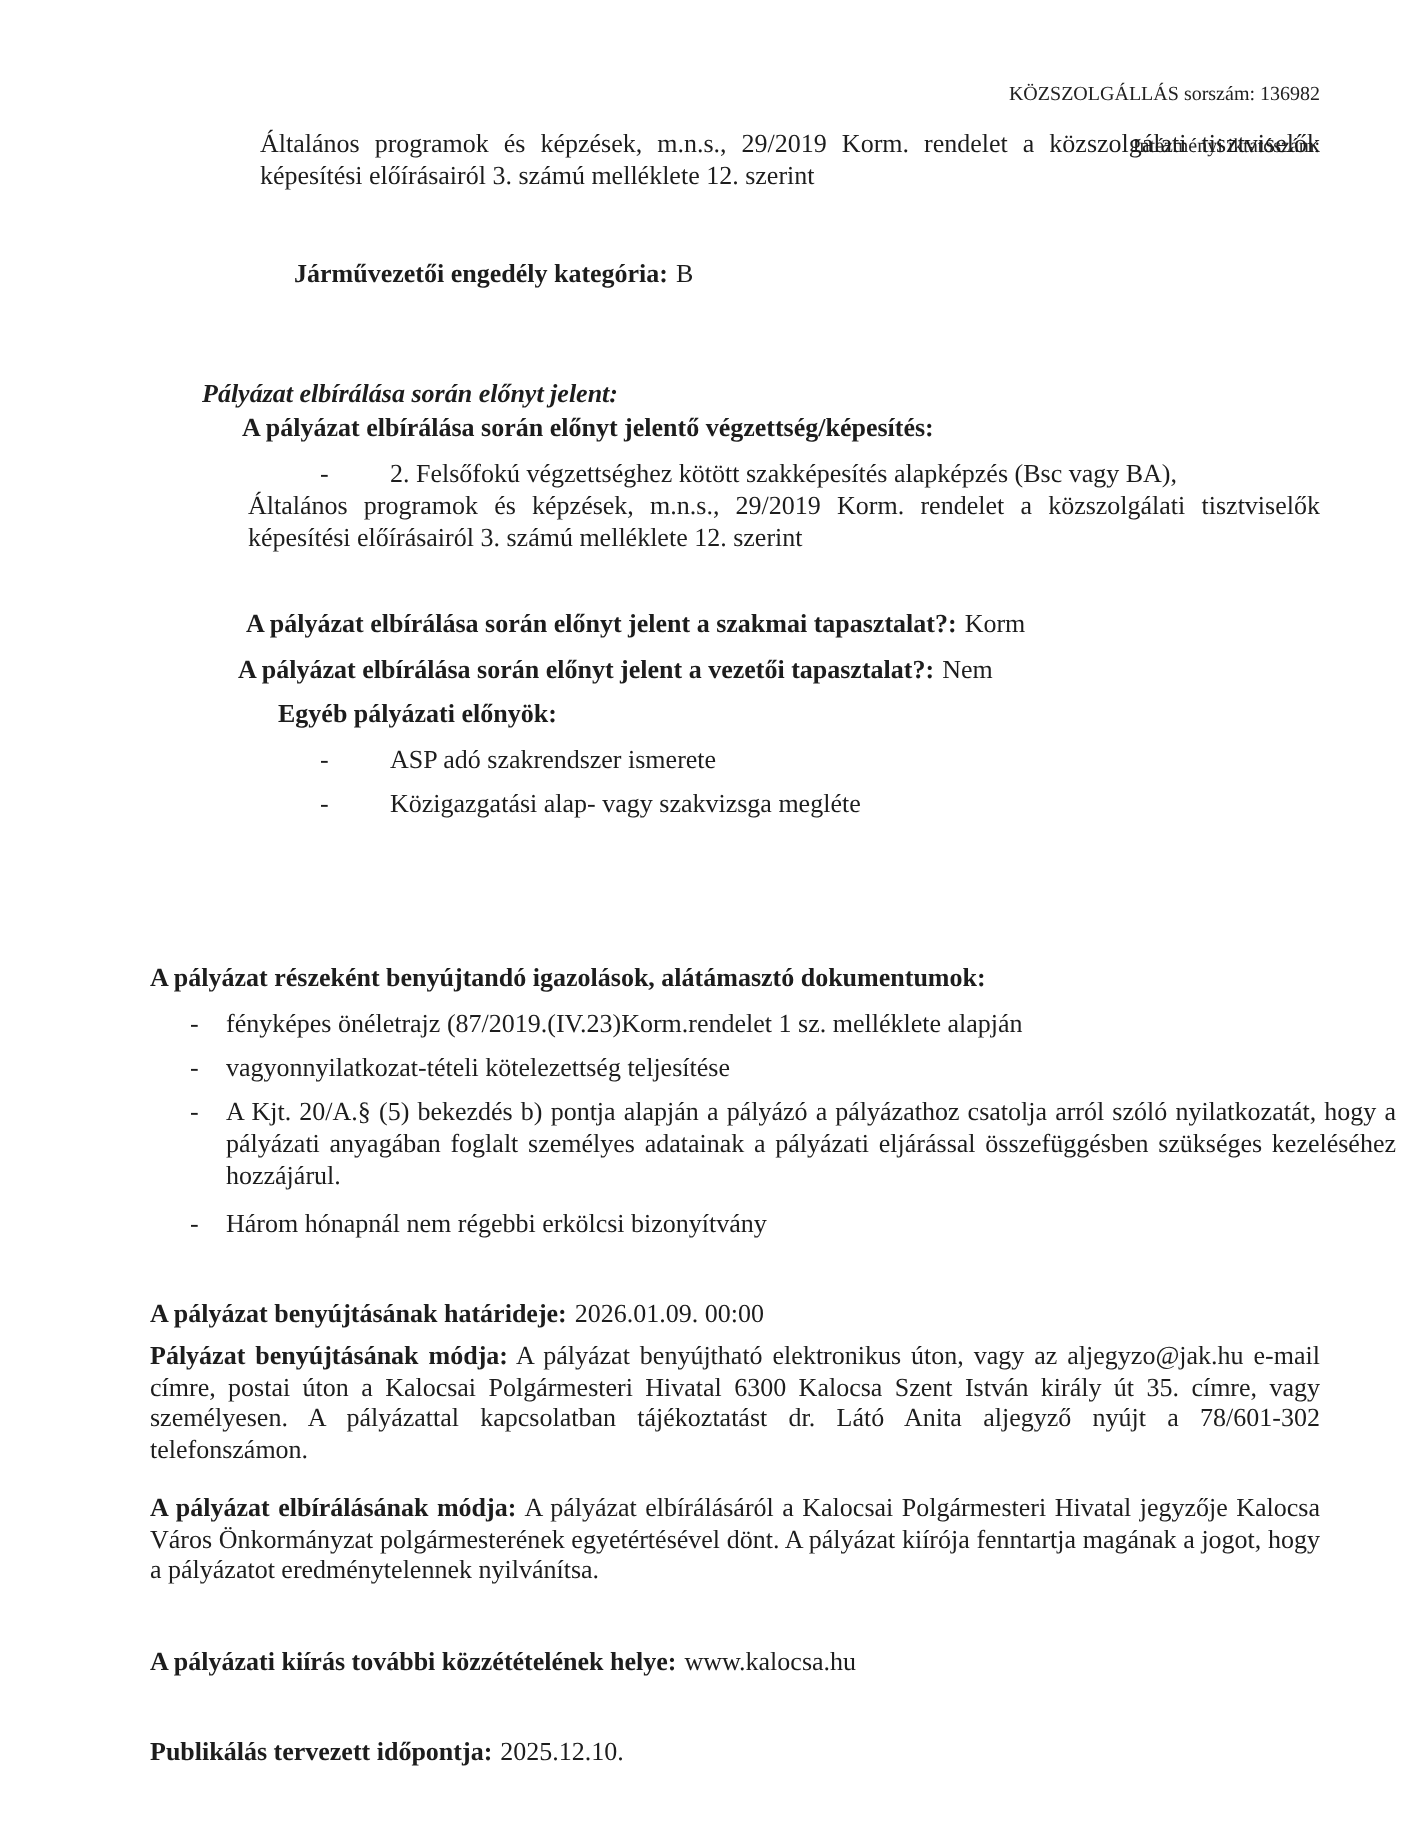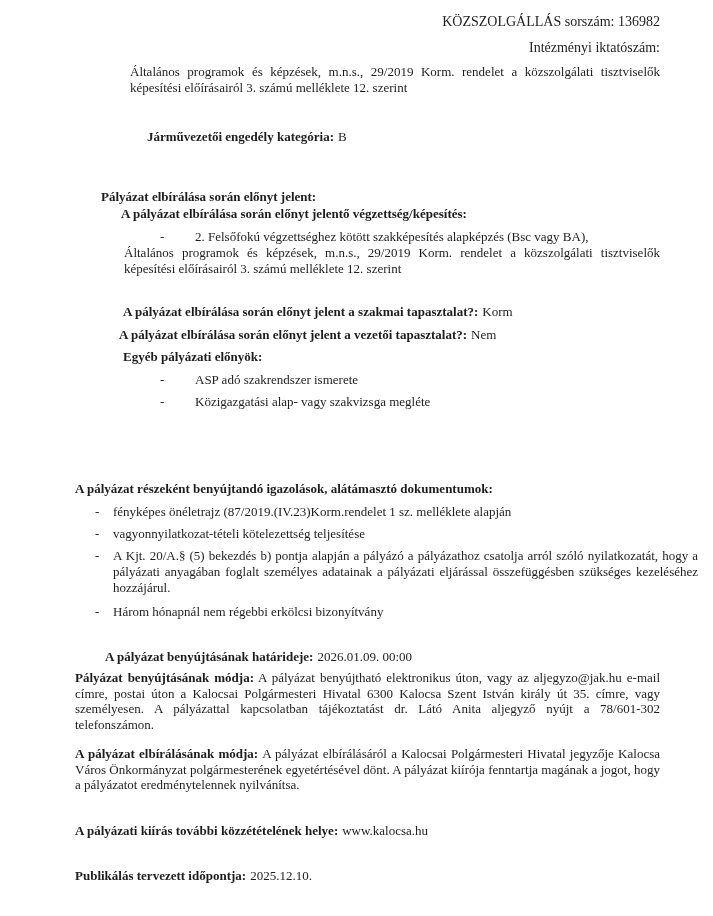--- a/index.html
+++ b/index.html
@@ -7,24 +7,24 @@
     position:relative;
     width:713px; height:916px;
     background:#ffffff;
     font-family:"Liberation Serif","DejaVu Serif",serif;
     font-size:13px;
     color:#1d1d1d;
     overflow:hidden;
     -webkit-font-smoothing:antialiased;
   }
   .abs { position:absolute; margin:0; }
-  .small { font-size:14px; color:#222; }
+  .small { font-size:10px; color:#222;margin-top:28px; }
   .just { text-align:justify; line-height:16px; }
   .b  { font-weight:bold; }
-  .bi { font-weight:bold; }
+  .bi { font-weight:bold; font-style:italic; }
   .val { margin-left:4px; }
   
   .hang { padding-left:71px; line-height:16px; }
   .hang .dash { position:absolute; left:36px; top:0; }
   
   .hang2 { padding-left:38px; line-height:16px; text-align:justify; }
   .hang2 .dash { position:absolute; left:20px; top:0; }
   .hangline { position:relative; padding-left:71px; line-height:16px; white-space:nowrap; }
   .hangline .dash { position:absolute; left:36px; top:0; }
   .det { left:75px; width:585px; text-align:justify; line-height:15.6px; }
@@ -47,37 +47,37 @@
 
   <div class="abs" style="top:229px; left:124px; width:536px;">
     <div class="hangline"><span class="dash">-</span><span>2. Felsőfokú végzettséghez kötött szakképesítés  alapképzés (Bsc vagy BA),</span></div>
     <div class="just">Általános programok és képzések, m.n.s., 29/2019 Korm. rendelet a közszolgálati tisztviselők képesítési előírásairól 3. számú melléklete 12. szerint</div>
   </div>
 
   <p class="abs qline" style="top:304px; left:123px;"><b>A pályázat elbírálása során előnyt jelent a szakmai tapasztalat?:</b><span class="val">Korm</span></p>
 
   <p class="abs qline" style="top:327px; left:119px;"><b>A pályázat elbírálása során előnyt jelent a vezetői tapasztalat?:</b><span class="val">Nem</span></p>
 
-  <p class="abs b qline" style="top:349px; left:123px;text-align:right;">Egyéb pályázati előnyök:</p>
+  <p class="abs b qline" style="top:349px; left:139px;text-align:right;">Egyéb pályázati előnyök:</p>
 
   <div class="abs hang" style="top:372px; left:124px; width:536px;"><span class="dash">-</span><span>ASP adó szakrendszer ismerete</span></div>
 
   <div class="abs hang" style="top:394px; left:124px; width:536px;"><span class="dash">-</span><span>Közigazgatási alap- vagy szakvizsga megléte</span></div>
 
   <p class="abs b qline" style="top:481px; left:75px;">A pályázat részeként benyújtandó igazolások, alátámasztó dokumentumok:</p>
 
   <div class="abs hang2" style="top:504px; left:75px; width:585px;"><span class="dash">-</span><span>fényképes önéletrajz (87/2019.(IV.23)Korm.rendelet 1 sz. melléklete alapján</span></div>
 
   <div class="abs hang2" style="top:526px; left:75px; width:585px;"><span class="dash">-</span><span>vagyonnyilatkozat-tételi kötelezettség teljesítése</span></div>
 
   <div class="abs hang2" style="top:548px; left:75px; width:585px;"><span class="dash">-</span><span>A Kjt. 20/A.§ (5) bekezdés b) pontja alapján a pályázó a pályázathoz csatolja arról szóló nyilatkozatát, hogy a pályázati anyagában foglalt személyes adatainak a pályázati eljárással összefüggésben szükséges kezeléséhez hozzájárul.</span></div>
 
   <div class="abs hang2" style="top:604px; left:75px; width:585px;"><span class="dash">-</span><span>Három hónapnál nem régebbi erkölcsi bizonyítvány</span></div>
 
-  <p class="abs det" style="top:649px;margin-left:30px;"><b>A pályázat benyújtásának határideje:</b><span class="val">2026.01.09. 00:00</span></p>
+  <p class="abs det" style="top:649px;"><b>A pályázat benyújtásának határideje:</b><span class="val">2026.01.09. 00:00</span></p>
 
   <p class="abs det" style="top:670px;"><b>Pályázat benyújtásának módja:</b><span class="val">A pályázat benyújtható elektronikus úton, vagy az aljegyzo@jak.hu e-mail címre, postai úton a Kalocsai Polgármesteri Hivatal 6300 Kalocsa Szent István király út 35. címre, vagy személyesen. A pályázattal kapcsolatban tájékoztatást dr. Látó Anita aljegyző nyújt a 78/601-302 telefonszámon.</span></p>
 
   <p class="abs det" style="top:746px;"><b>A pályázat elbírálásának módja:</b><span class="val">A pályázat elbírálásáról a Kalocsai Polgármesteri Hivatal jegyzője  Kalocsa Város Önkormányzat polgármesterének egyetértésével dönt. A pályázat kiírója fenntartja magának a jogot, hogy a pályázatot eredménytelennek nyilvánítsa.</span></p>
 
 
   <p class="abs det" style="top:823px;"><b>A pályázati kiírás további közzétételének helye:</b><span class="val">www.kalocsa.hu</span></p>
 
 
   <p class="abs det" style="top:868px;"><b>Publikálás tervezett időpontja:</b><span class="val">2025.12.10.</span></p>

